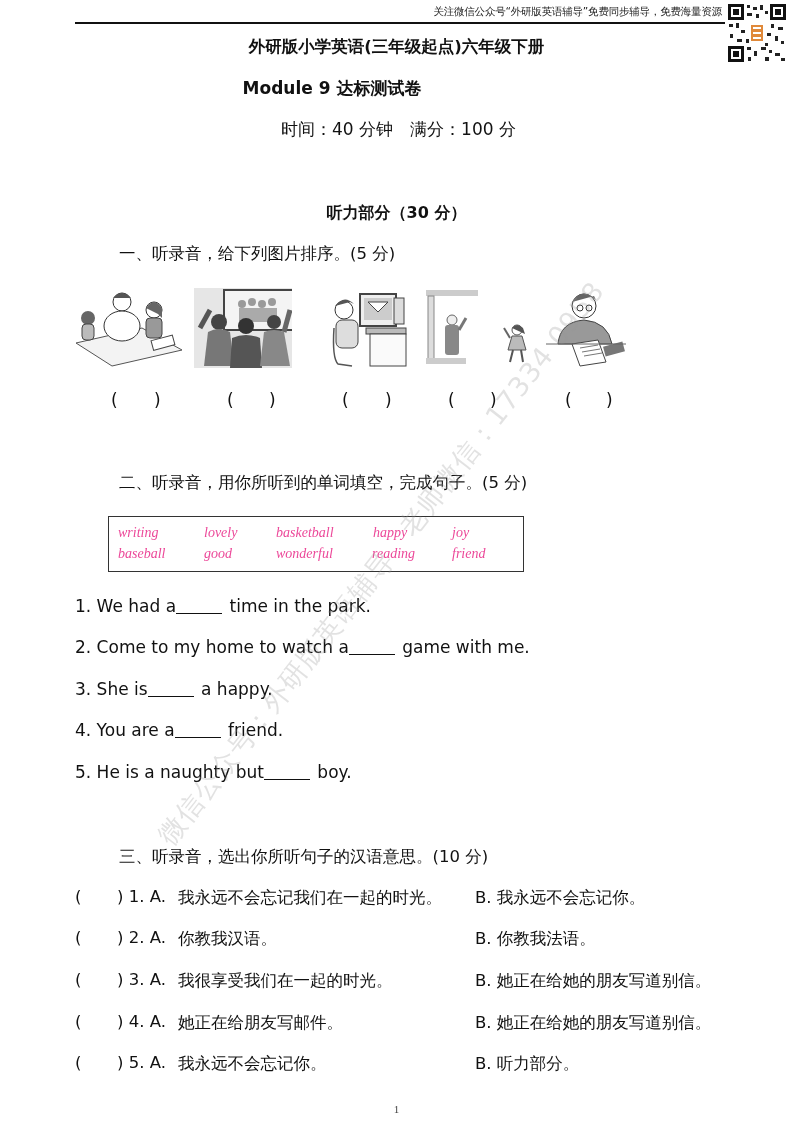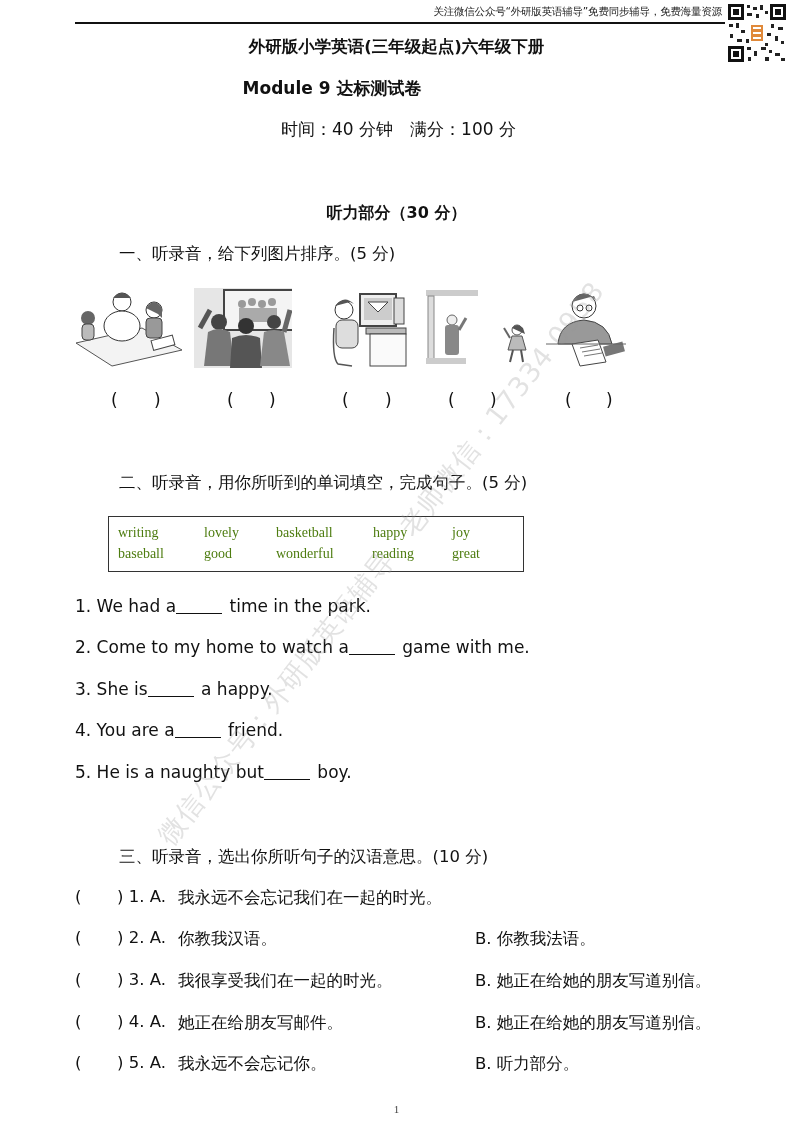--- a/index.html
+++ b/index.html
@@ -18,21 +18,21 @@
     .title-1 { left: 0; width: 793px; top: 36px; text-align: center; font-size: 16.5px; font-weight: bold; }
     .title-2 { left: 0; width: 664px; top: 77px; text-align: center; font-size: 17px; font-weight: bold; }
     .title-3 { left: 2px; width: 793px; top: 118px; text-align: center; font-size: 17px; }
     .part-title { left: 0; width: 793px; top: 203px; text-align: center; font-size: 16px; font-weight: bold; padding-left: 0; }
     .sec-title { left: 75px; font-size: 16.5px; white-space: nowrap; margin-left: 44px; }
     .pics { left: 72px; top: 288px; width: 620px; height: 82px; }
     .pic { position: absolute; top: 0; height: 80px; }
     .paren { position: absolute; top: 390px; font-size: 17px; }
     .word-box {
       left: 108px; top: 516px; width: 414px; height: 54px; border: 1.3px solid #333;
-      font-family: "Liberation Serif", "DejaVu Serif", serif; font-size: 14px; color: #4d7c0f;
+      font-family: "Liberation Serif", "DejaVu Serif", serif; font-size: 14px; color: #ec4899; font-style: italic;
     }
     .word { position: absolute; white-space: nowrap; }
     .fill-line { left: 75px; font-size: 17px; white-space: nowrap; }
     .blank { display: inline-block; border-bottom: 1.3px solid #111; width: 46px; height: 1px; margin: 0 2px 0 0; vertical-align: -2px; }
     .mc-row { left: 75px; font-size: 16.5px; white-space: nowrap; width: 700px; height: 24px; }
     .mc-paren-l { position: absolute; left: 0; }
     .mc-paren-r { position: absolute; left: 42px; }
     .mc-a { position: absolute; left: 55px; }
     .mc-b { position: absolute; left: 400px; }
     .page-num { left: 0; width: 793px; top: 1103px; text-align: center; font-family: "Liberation Serif", serif; font-size: 11px; color: #444; }
@@ -207,21 +207,21 @@
 <div class="abs word-box">
   <span class="word" style="left:9px; top:8px;">writing</span>
   <span class="word" style="left:95px; top:8px;">lovely</span>
   <span class="word" style="left:167px; top:8px;">basketball</span>
   <span class="word" style="left:264px; top:8px;">happy</span>
   <span class="word" style="left:343px; top:8px;">joy</span>
   <span class="word" style="left:9px; top:29px;">baseball</span>
   <span class="word" style="left:95px; top:29px;">good</span>
   <span class="word" style="left:167px; top:29px;">wonderful</span>
   <span class="word" style="left:263px; top:29px;">reading</span>
-  <span class="word" style="left:343px; top:29px;">great</span>
+  <span class="word" style="left:343px; top:29px;">friend</span>
 </div>
 
 <div class="abs fill-line" style="top:596px;">
   <span>1. We had a</span><span class="blank"></span><span> time in the park.</span>
 </div>
 <div class="abs fill-line" style="top:637px;">
   <span>2. Come to my home to watch a</span><span class="blank"></span><span> game with me.</span>
 </div>
 <div class="abs fill-line" style="top:679px;">
   <span>3. She is</span><span class="blank"></span><span> a happy.</span>
@@ -232,20 +232,21 @@
 <div class="abs fill-line" style="top:762px;">
   <span>5. He is a naughty but</span><span class="blank"></span><span> boy.</span>
 </div>
 
 <div class="abs sec-title" style="top:846px;">三、听录音，选出你所听句子的汉语意思。(10 分)</div>
 
 <div class="abs mc-row" style="top:887px;">
   <span class="mc-paren-l">(</span>
   <span class="mc-paren-r">) 1. A.</span>
   <span class="mc-a" style="left:103px;">我永远不会忘记我们在一起的时光。</span>
+  <span class="mc-b">B.  我永远不会忘记你。</span>
 </div>
 <div class="abs mc-row" style="top:928px;">
   <span class="mc-paren-l">(</span>
   <span class="mc-paren-r">) 2. A.</span>
   <span class="mc-a" style="left:103px;">你教我汉语。</span>
   <span class="mc-b">B.  你教我法语。</span>
 </div>
 <div class="abs mc-row" style="top:970px;">
   <span class="mc-paren-l">(</span>
   <span class="mc-paren-r">) 3. A.</span>

